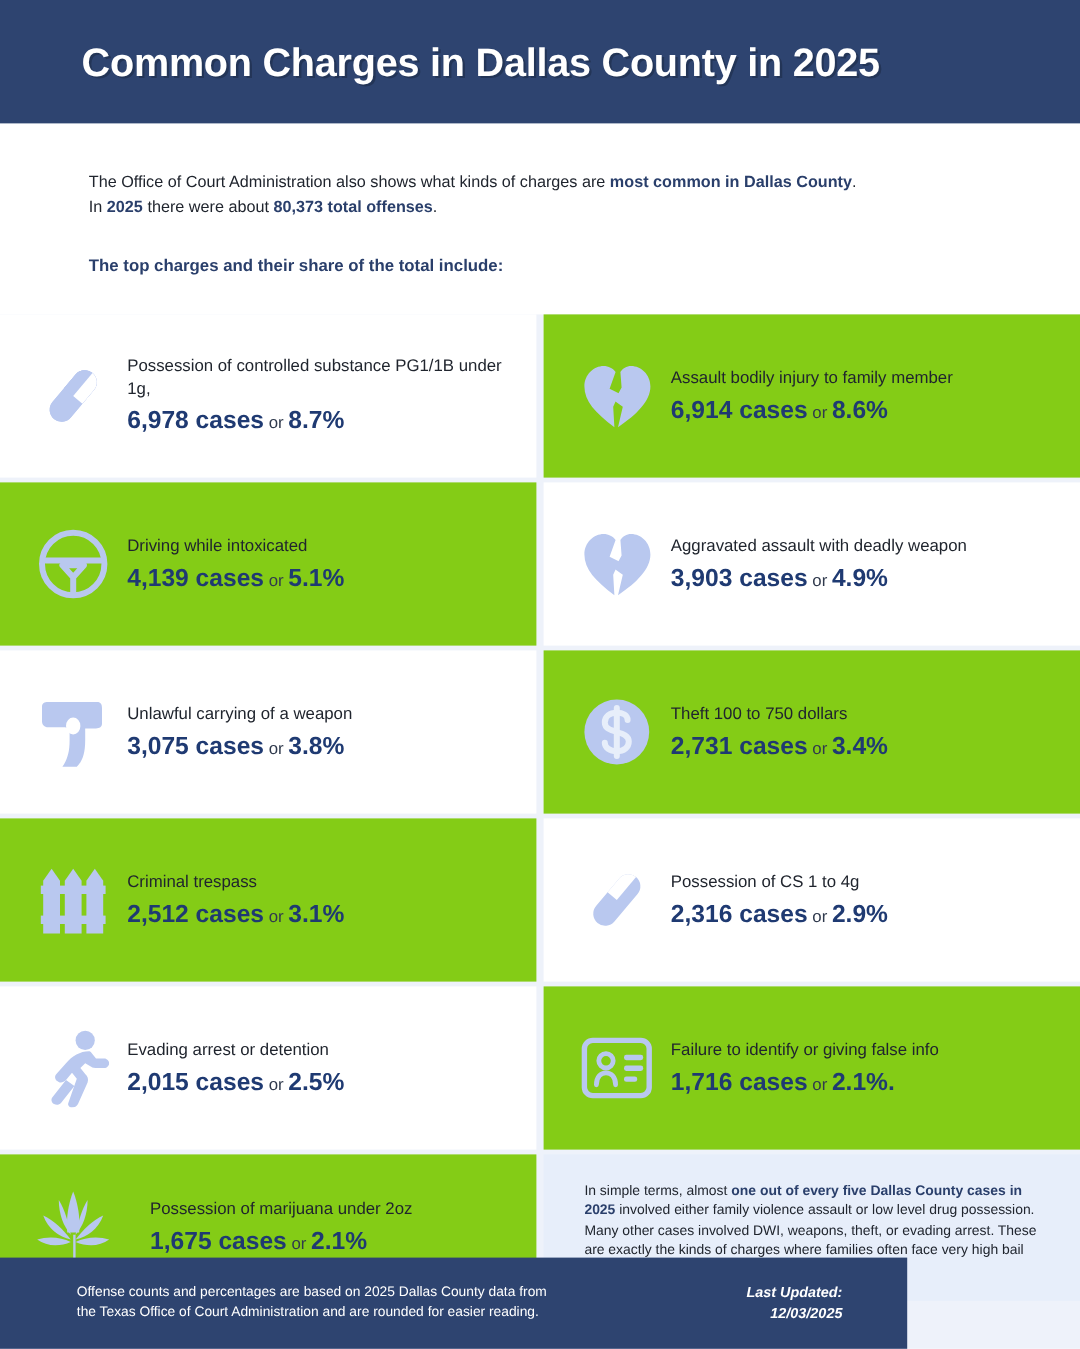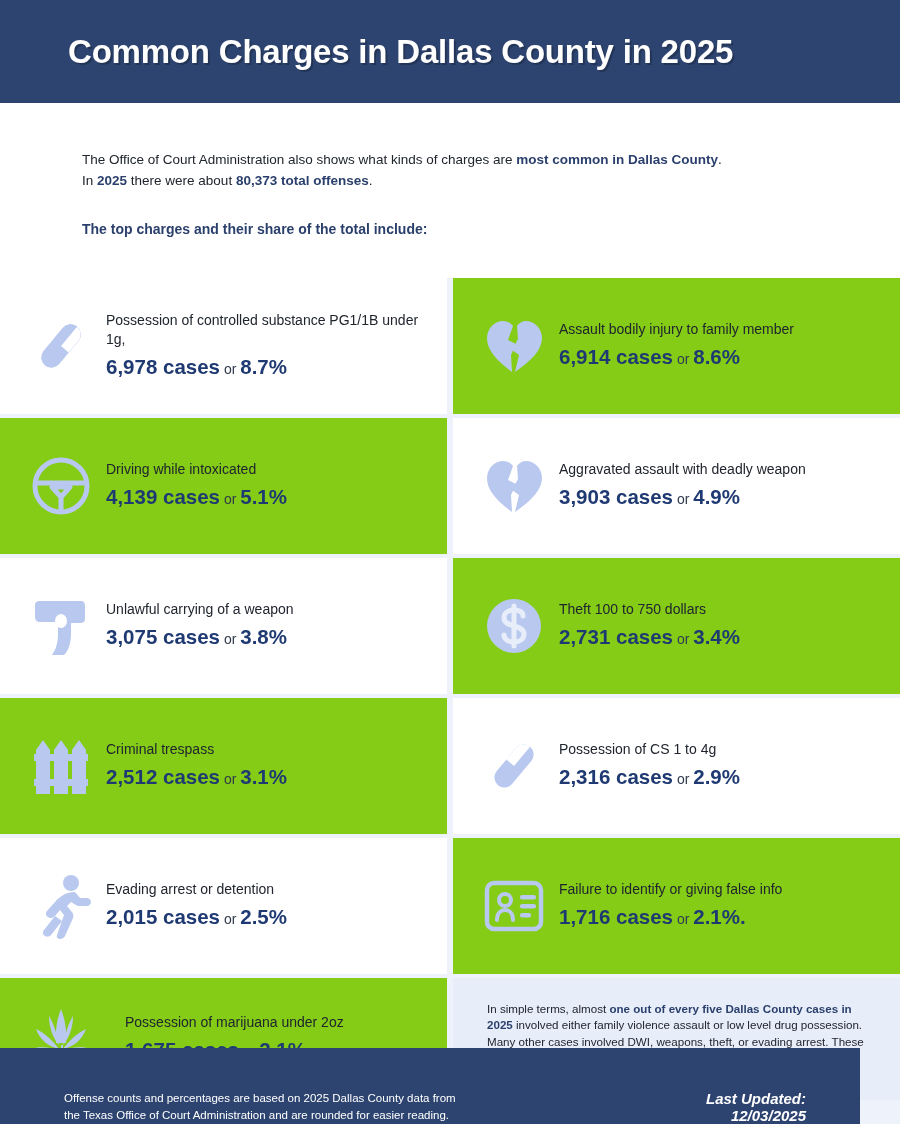--- a/index.html
+++ b/index.html
@@ -23,21 +23,21 @@
     letter-spacing:-.2px;
     text-shadow:2px 2px 0 rgba(0,0,0,.22);
   }
 
   
   .intro{
     background:#ffffff;
     padding:34px 64px 26px 70px;
     box-sizing:border-box;
   }
-  .intro p{margin:12px;font-size:13.5px;line-height:21px;color:#20252e;}
+  .intro p{margin:4px;font-size:13.5px;line-height:21px;color:#20252e;}
   .intro .b{font-weight:bold;color:#2a3f6b;}
   .intro .lead{margin-top:28px;font-weight:bold;color:#2a3f6b;font-size:14px;}
 
   
   .grid{
     display:grid;
     grid-template-columns:447px 447px;
     column-gap:6px;row-gap:4px;
     background:transparent;
   }
@@ -77,26 +77,26 @@
     display:flex;align-items:center;
   }
   .summary p{
     margin:0;font-size:11.6px;line-height:16.5px;color:#20252e;
   }
   .summary .b{font-weight:bold;color:#2a3f6b;}
 
   
   .footer{
     position:absolute;left:0;bottom:0;
-    width:860px;height:76px;background:#2e4470;
-    display:flex;align-items:flex-end;justify-content:space-between;
+    width:756px;height:76px;background:#2e4470;
+    display:flex;align-items:center;justify-content:space-between;
     box-sizing:border-box;padding:0 54px 0 64px;
   }
   .footer .note{color:#ffffff;font-size:11.5px;line-height:17px;}
-  .footer .upd{color:#ffffff;font-size:15px;line-height:17px;text-align:right;font-style:italic;font-weight:bold;}
+  .footer .upd{color:#ffffff;font-size:12px;line-height:17px;text-align:right;font-style:italic;font-weight:bold;}
 </style>
 </head>
 <body>
 
 <div class="page">
 
   <div class="header">
     <h1>Common Charges in Dallas County in 2025</h1>
   </div>
 

